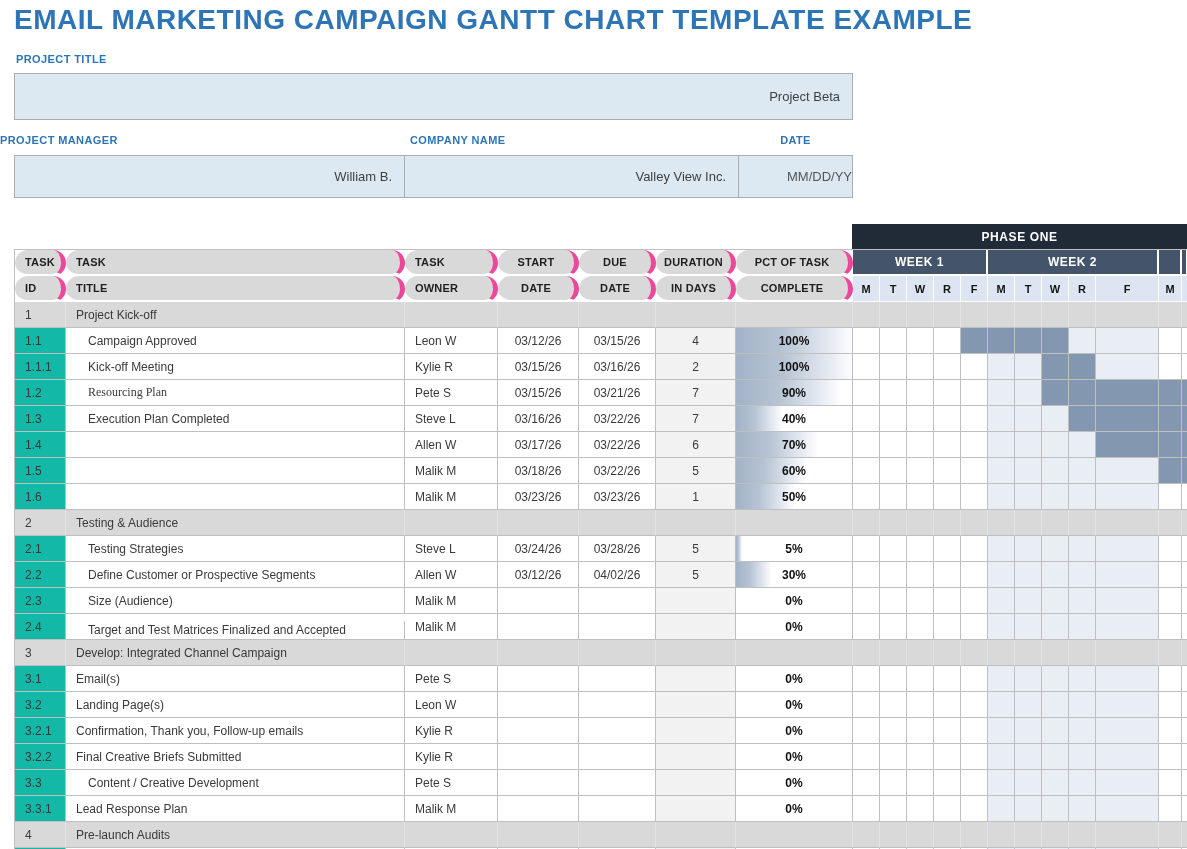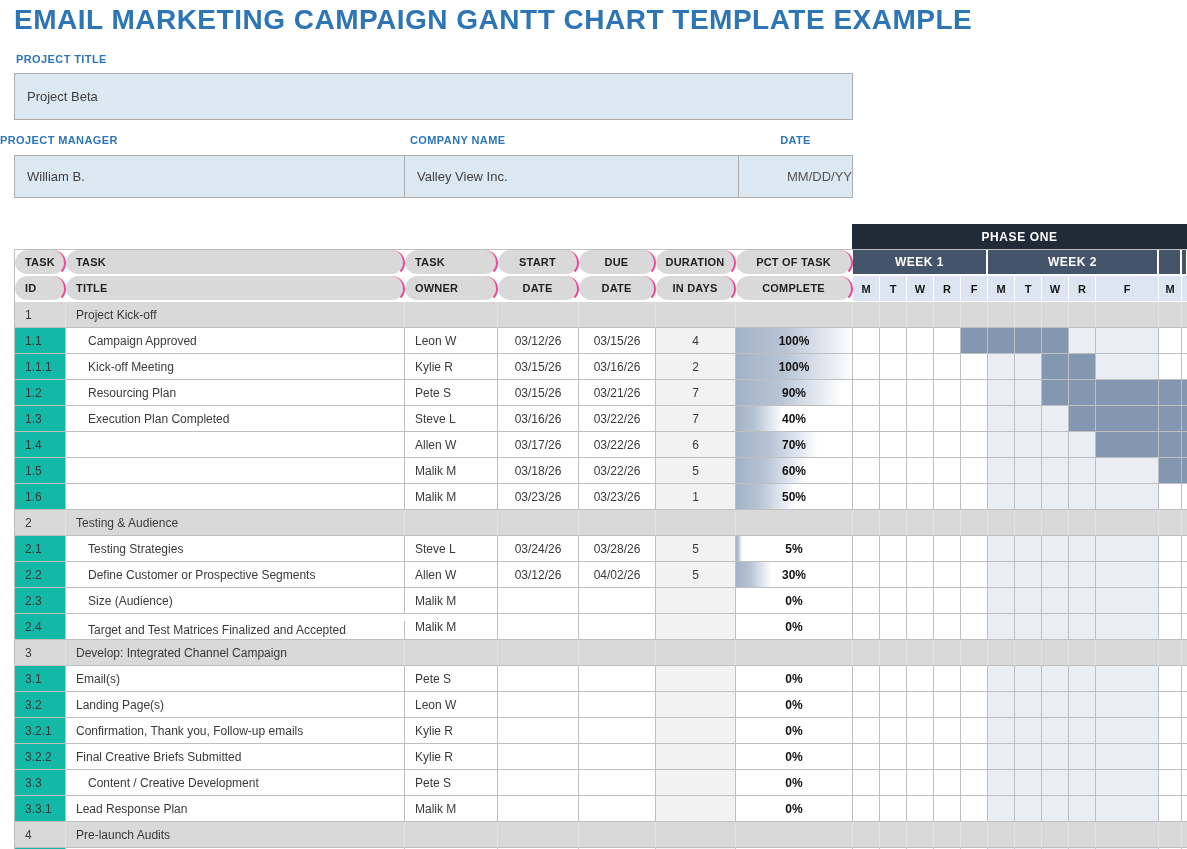--- a/index.html
+++ b/index.html
@@ -3,39 +3,39 @@
 <meta charset="utf-8">
 <style>
   html,body{margin:0;padding:0;background:#fff;}
   .page{position:relative;width:1187px;height:849px;background:#fff;overflow:hidden;
         font-family:"Liberation Sans",sans-serif;}
   .title{position:absolute;left:14px;top:4px;font-size:28px;font-weight:bold;
          color:#2e75b6;letter-spacing:.5px;white-space:nowrap;}
   .lbl{position:absolute;font-size:11px;font-weight:bold;color:#2e75b6;letter-spacing:.4px;}
   .lbl-date{width:115px;text-align:center;}
   .field{position:absolute;background:#dce8f2;border:1px solid #adadad;box-sizing:border-box;
-         display:flex;align-items:center;padding:8px 12px;font-size:13px;color:#3f3f3f;}
+         display:flex;align-items:center;padding:8px 12px;font-size:13px;color:#3f3f3f;justify-content:flex-end;}
   .field-date{justify-content:flex-end;padding:0;color:#555;}
   .phase{position:absolute;left:852px;top:224px;width:335px;height:25px;background:#212b38;
          color:#fff;font-weight:bold;font-size:12px;display:flex;align-items:center;
          justify-content:center;letter-spacing:.6px;}
   #grid{position:absolute;left:14px;top:249px;width:1174px;height:600px;overflow:hidden;
         border-top:1px solid #bfbfbf;border-left:1px solid #bfbfbf;}
   .row{display:flex;height:26px;}
   .cell{box-sizing:border-box;flex:0 0 auto;border-right:1px solid #bfbfbf;
         border-bottom:1px solid #bfbfbf;display:flex;align-items:center;overflow:hidden;
         white-space:nowrap;font-size:12px;color:#3a3a3a;padding:0 0 0 10px;}
   .c0{width:51px}.c1{width:339px}.c2{width:93px}.c3{width:81px}.c4{width:77px}
   .c5{width:80px}.c6{width:117px}
   .g{width:27px}.g9{width:63px}.g10{width:23px}.gsl{width:6px}
   .ctr{justify-content:center;padding:0;}
   .idc{background:#14b8a6;}
   .dur{background:#f2f2f2;}
   .hd{background:#d9d9d9;font-weight:bold;font-size:11px;color:#1f1f1f;
-      border-right:2px solid #ec4899;border-bottom:2px solid #fff;letter-spacing:.2px;border-radius:13px;}
+      border-right:5px solid #ec4899;border-bottom:2px solid #fff;letter-spacing:.2px;border-radius:13px;}
   .hd.c3,.hd.c4,.hd.c5,.hd.c6{justify-content:center;padding:0;}
   .wk{background:#44546a;color:#fff;font-weight:bold;font-size:12px;justify-content:center;
       padding:0;border-right:2px solid #fff;border-bottom:2px solid #fff;letter-spacing:.5px;}
   .wk1{width:135px}.wk2{width:171px}.wkm{width:23px}
   .day{background:#dce5f1;font-weight:bold;font-size:11px;color:#141414;justify-content:center;
        padding:0;border-right:1px solid #fff;border-bottom:1px solid #fff;}
   .gc{padding:0;}
   .gdark{background:#8497b0;}
   .gband{background:#e9eef5;}
   .gsec{background:#d9d9d9;border-right-color:#e3e3e3;}
@@ -171,21 +171,21 @@
         <div class="cell g gband gc"></div>
         <div class="cell g gband gc"></div>
         <div class="cell g gdark gc"></div>
         <div class="cell g gdark gc"></div>
         <div class="cell g9 gband gc"></div>
         <div class="cell g10 gc"></div>
         <div class="cell gsl gc"></div>
       </div>
       <div class="row">
         <div class="cell c0 idc">1.2</div>
-        <div class="cell c1" style="padding-left: 22px;">Resourcing Plan</div>
+        <div class="cell c1" style="padding-left: 22px; font-family: Liberation Serif, serif;">Resourcing Plan</div>
         <div class="cell c2">Pete S</div>
         <div class="cell c3 ctr">03/15/26</div>
         <div class="cell c4 ctr">03/21/26</div>
         <div class="cell c5 ctr dur">7</div>
         <div class="cell c6 pct">
           <div class="bar" style="width: 90%;"></div>
           <span>90%</span>
         </div>
         <div class="cell g gc"></div>
         <div class="cell g gc"></div>

